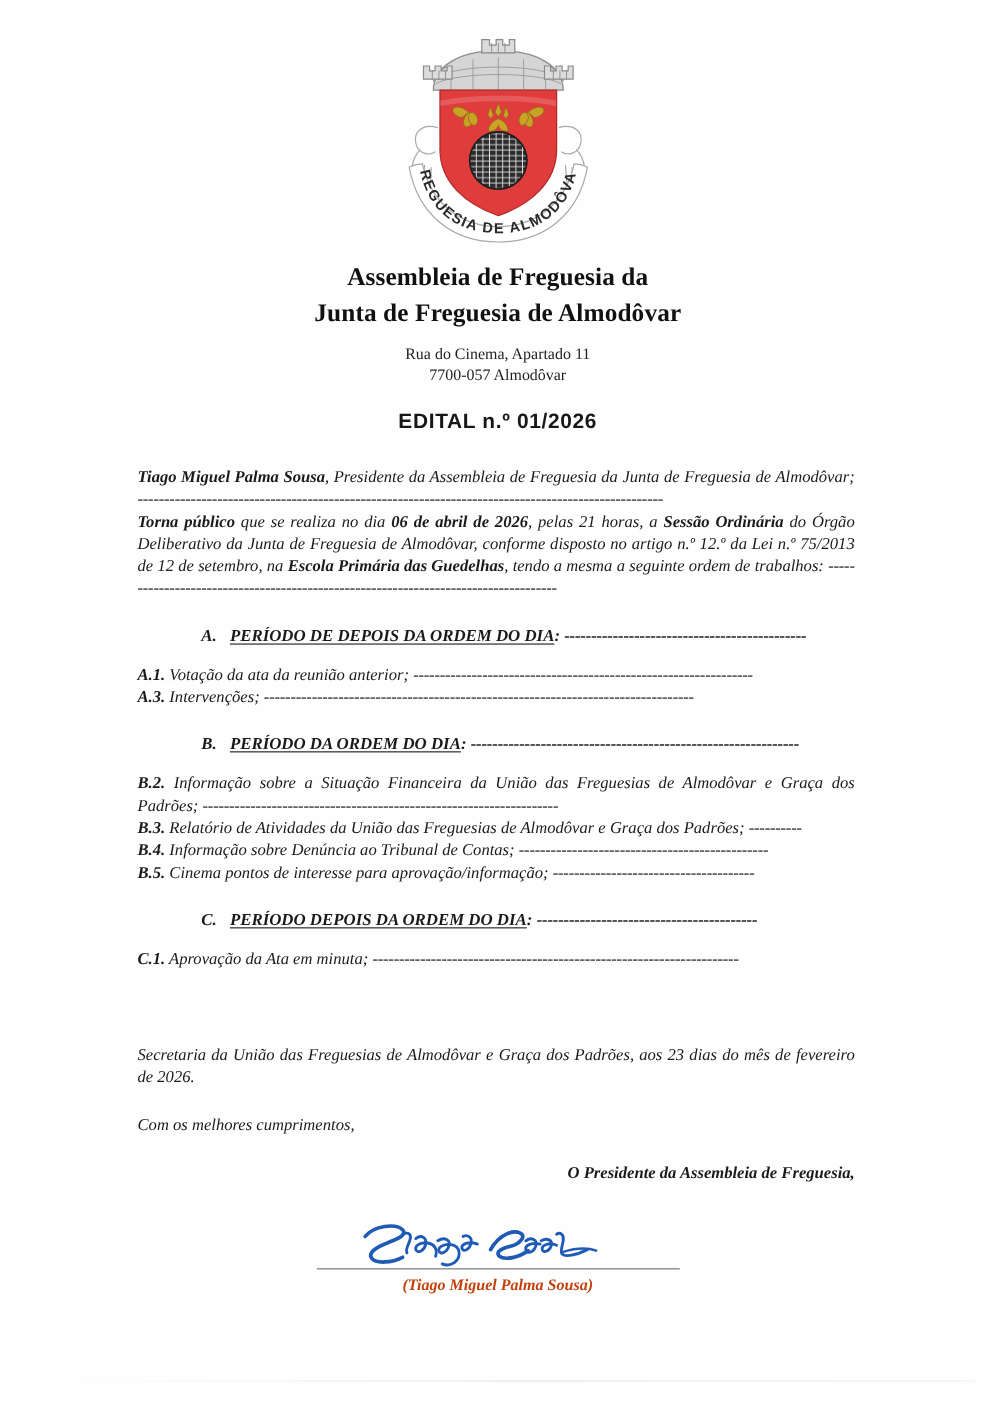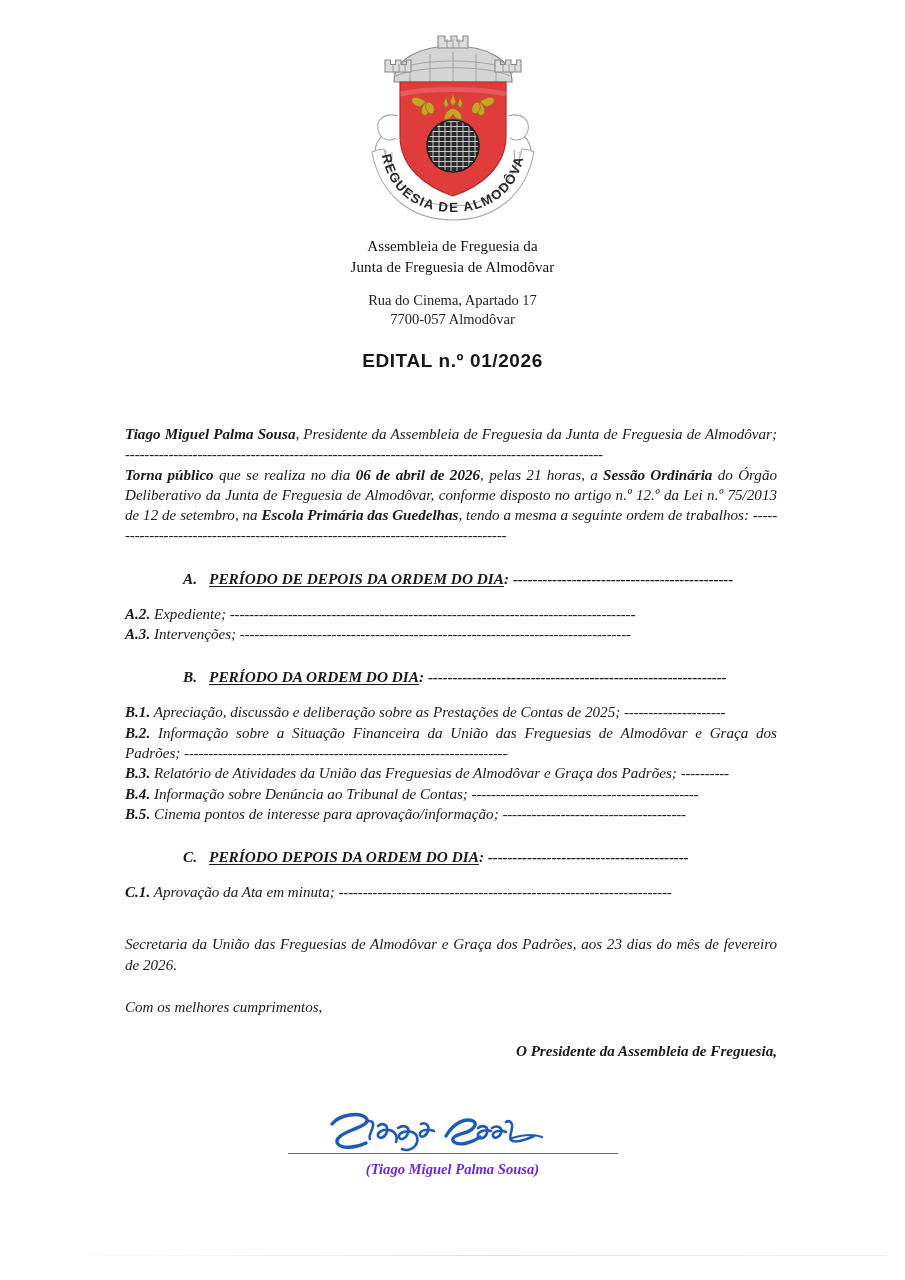--- a/index.html
+++ b/index.html
@@ -33,22 +33,22 @@
     height: 198px;
     display: block;
   }
 
   
   .header {
     text-align: center;
     margin-top: 14px;
   }
   .org-line {
-    font-weight: normal;
-    font-size: 15px;
+    font-weight: bold;
+    font-size: 23px;
     letter-spacing: .1px;
     line-height: 1.42;
     color: #111;
   }
   .addr {
     margin-top: 12px;
     font-size: 14.5px;
     line-height: 1.32;
     color: #1d1d1d;
   }
@@ -104,21 +104,21 @@
     font-size: 15.1px;
     line-height: 1.345;
     font-style: italic;
     text-align: justify;
     margin: 0;
   }
   .item .num { font-weight: bold; font-style: italic; }
 
   .dots { letter-spacing: -0.2px; }
 
-  .close-block { margin-top: 32px; }
+  .close-block { margin-top: 68px; }
   .close-p {
     font-style: italic;
     font-size: 15.1px;
     line-height: 1.345;
     text-align: justify;
     margin: 0;
   }
   .greet { margin-top: 22px; }
   .signer-title {
     margin-top: 26px;
@@ -156,21 +156,21 @@
     bottom: 4px;
     width: 330px;
     height: 1px;
     background: #6d6d6d;
   }
   .sig-name {
     margin-top: 3px;
     font-style: italic;
     font-weight: bold;
     font-size: 14.6px;
-    color: #6d28d9;
+    color: #c2410c;
   }
   .scan-edge {
     position: absolute;
     left: 62px;
     right: 18px;
     bottom: 24px;
     height: 1px;
     background: linear-gradient(to right, rgba(0,0,0,0), rgba(0,0,0,.10), rgba(0,0,0,.05));
   }
 </style>
@@ -253,46 +253,45 @@
           <textPath href="#ribbonPath" startOffset="50%" text-anchor="middle">FREGUESIA DE ALMODÔVAR</textPath>
         </text>
       </g>
     </svg>
   </div>
 
   <div class="header">
     <div class="org-line">Assembleia de Freguesia da</div>
     <div class="org-line">Junta de Freguesia de Almodôvar</div>
     <div class="addr">
-      <div>Rua do Cinema, Apartado 17</div>
+      <div>Rua do Cinema, Apartado 11</div>
       <div>7700-057 Almodôvar</div>
     </div>
     <div class="edital">EDITAL n.º 01/2026</div>
   </div>
 
   <div class="body-area">
 
     <p class="para lead">
       <span class="b">Tiago Miguel Palma Sousa</span><span>, Presidente da Assembleia de Freguesia da Junta de Freguesia de Almodôvar; </span><span class="dots">---------------------------------------------------------------------------------------------------</span><br>
       <span class="b">Torna público</span><span> que se realiza no dia </span><span class="b">06 de abril de 2026</span><span>, pelas 21 horas, a </span><span class="b">Sessão Ordinária</span><span> do Órgão Deliberativo da Junta de Freguesia de Almodôvar, conforme disposto no artigo n.º 12.º da Lei n.º 75/2013 de 12 de setembro, na </span><span class="b">Escola Primária das Guedelhas</span><span>, tendo a mesma a seguinte ordem de trabalhos: </span><span class="dots">------------------------------------------------------------------------------------</span>
     </p>
 
     <div class="sec-head">
       <span class="sec-letter">A.</span><span class="sec-title">PERÍODO DE DEPOIS DA ORDEM DO DIA</span><span class="sec-colon">:</span> <span class="dots">---------------------------------------------</span>
     </div>
     <div class="items">
-      <p class="item"><span class="num">A.2.</span><span> Expediente; </span><span class="dots">------------------------------------------------------------------------------------</span></p>
+      <p class="item"><span class="num">A.1.</span><span> Votação da ata da reunião anterior; </span><span class="dots">----------------------------------------------------------------</span></p>
       <p class="item"><span class="num">A.3.</span><span> Intervenções; </span><span class="dots">---------------------------------------------------------------------------------</span></p>
     </div>
 
     <div class="sec-head">
       <span class="sec-letter">B.</span><span class="sec-title">PERÍODO DA ORDEM DO DIA</span><span class="sec-colon">:</span> <span class="dots">-------------------------------------------------------------</span>
     </div>
     <div class="items">
-      <p class="item"><span class="num">B.1.</span><span> Apreciação, discussão e deliberação sobre as Prestações de Contas de 2025; </span><span class="dots">---------------------</span></p>
       <p class="item"><span class="num">B.2.</span><span> Informação sobre a Situação Financeira da União das Freguesias de Almodôvar e Graça dos Padrões; </span><span class="dots">-------------------------------------------------------------------</span></p>
       <p class="item"><span class="num">B.3.</span><span> Relatório de Atividades da União das Freguesias de Almodôvar e Graça dos Padrões; </span><span class="dots">----------</span></p>
       <p class="item"><span class="num">B.4.</span><span> Informação sobre Denúncia ao Tribunal de Contas; </span><span class="dots">-----------------------------------------------</span></p>
       <p class="item"><span class="num">B.5.</span><span> Cinema pontos de interesse para aprovação/informação; </span><span class="dots">--------------------------------------</span></p>
     </div>
 
     <div class="sec-head">
       <span class="sec-letter">C.</span><span class="sec-title">PERÍODO DEPOIS DA ORDEM DO DIA</span><span class="sec-colon">:</span> <span class="dots">-----------------------------------------</span>
     </div>
     <div class="items">

